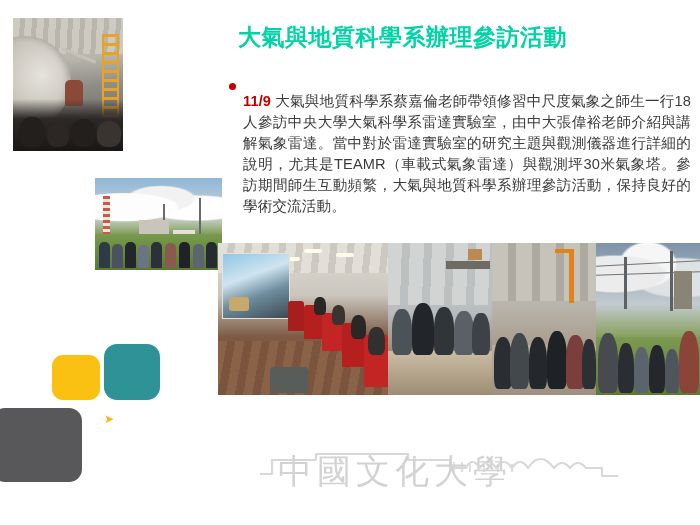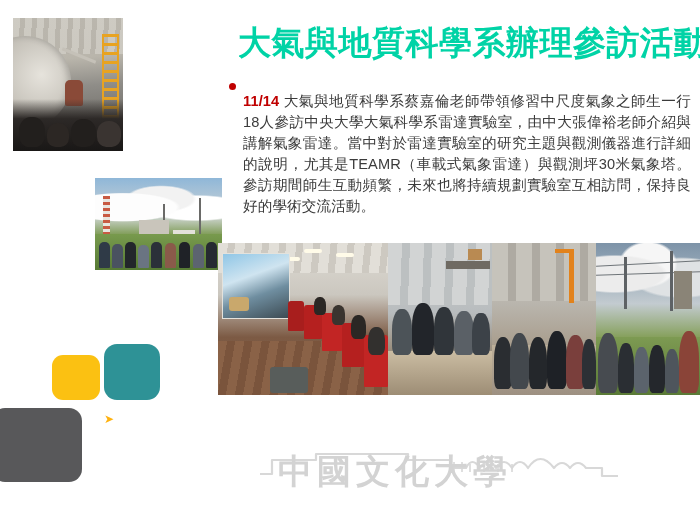--- a/index.html
+++ b/index.html
@@ -13,21 +13,21 @@
 
   
   .shape{position:absolute;}
   .shape-yellow{left:52px;top:355px;width:48px;height:45px;background:#FBC112;border-radius:11px;}
   .shape-teal{left:104px;top:344px;width:56px;height:56px;background:#2E9296;border-radius:13px;}
   .shape-gray{left:-8px;top:408px;width:90px;height:74px;background:#58585A;border-radius:13px;}
 
   
   .title-wrap{position:absolute;left:238px;top:24px;width:452px;}
   .title{
-    font-size:33px;line-height:1.18;font-weight:bold;color:#00D3A6;
+    font-size:23px;line-height:1.18;font-weight:bold;color:#00D3A6;
     letter-spacing:.5px;white-space:nowrap;
   }
 
   
   .body-wrap{position:absolute;left:229px;top:76px;width:462px;}
   .bullet-row{display:flex;align-items:flex-start;}
   .bullet-dot{
     flex:0 0 auto;width:7px;height:7px;border-radius:50%;
     background:#C00000;margin:7px 7px 0 0;
   }
@@ -179,21 +179,21 @@
   .pane-outdoor .o3{left:38px;width:15px;height:46px;background:#5b636c;}
   .pane-outdoor .o4{left:53px;width:16px;height:48px;background:#24272c;}
   .pane-outdoor .o5{left:69px;width:14px;height:44px;background:#4e555c;}
   .pane-outdoor .o6{left:83px;width:20px;height:62px;background:#8a4438;}
 
   
   .logo{position:absolute;left:258px;top:452px;width:420px;height:60px;}
   .logo svg{display:block;}
   .logo-cn{
     position:absolute;left:20px;top:2px;
-    font-size:34px;line-height:1;color:#d3d3d3;font-weight:bold;
+    font-size:34px;line-height:1;color:#d3d3d3;font-weight:normal;
     letter-spacing:5px;font-family:"DejaVu Sans","Liberation Sans",sans-serif;
   }
   .logo-en{
     position:absolute;left:243px;top:30px;
     font-size:11px;letter-spacing:1.3px;color:#cfcfcf;font-weight:bold;
   }
 </style>
 </head>
 <body>
 
@@ -235,21 +235,21 @@
     <div class="st s9"></div>
   </div>
 
   <div class="title-wrap">
     <div class="title">大氣與地質科學系辦理參訪活動</div>
   </div>
 
   <div class="body-wrap">
     <div class="bullet-row">
       <span class="bullet-dot"></span>
-      <p class="para"><span class="date">11/14</span><span> 大氣與地質科學系蔡嘉倫老師帶領修習中尺度氣象之師生一行18人參訪中央大學大氣科學系雷達實驗室，由中大張偉裕老師介紹與講解氣象雷達。當中對於雷達實驗室的研究主題與觀測儀器進行詳細的說明，尤其是TEAMR（車載式氣象雷達）與觀測坪30米氣象塔。參訪期間師生互動頻繁，未來也將持續規劃實驗室互相訪問，保持良好的學術交流活動。</span></p>
+      <p class="para"><span class="date">11/9</span><span> 大氣與地質科學系蔡嘉倫老師帶領修習中尺度氣象之師生一行18人參訪中央大學大氣科學系雷達實驗室，由中大張偉裕老師介紹與講解氣象雷達。當中對於雷達實驗室的研究主題與觀測儀器進行詳細的說明，尤其是TEAMR（車載式氣象雷達）與觀測坪30米氣象塔。參訪期間師生互動頻繁，大氣與地質科學系辦理參訪活動，保持良好的學術交流活動。</span></p>
     </div>
   </div>
 
   <div class="note">
     <span class="note-arrow">➤</span>
   </div>
 
   <div class="strip">
 
     <div class="pane pane-lecture">

